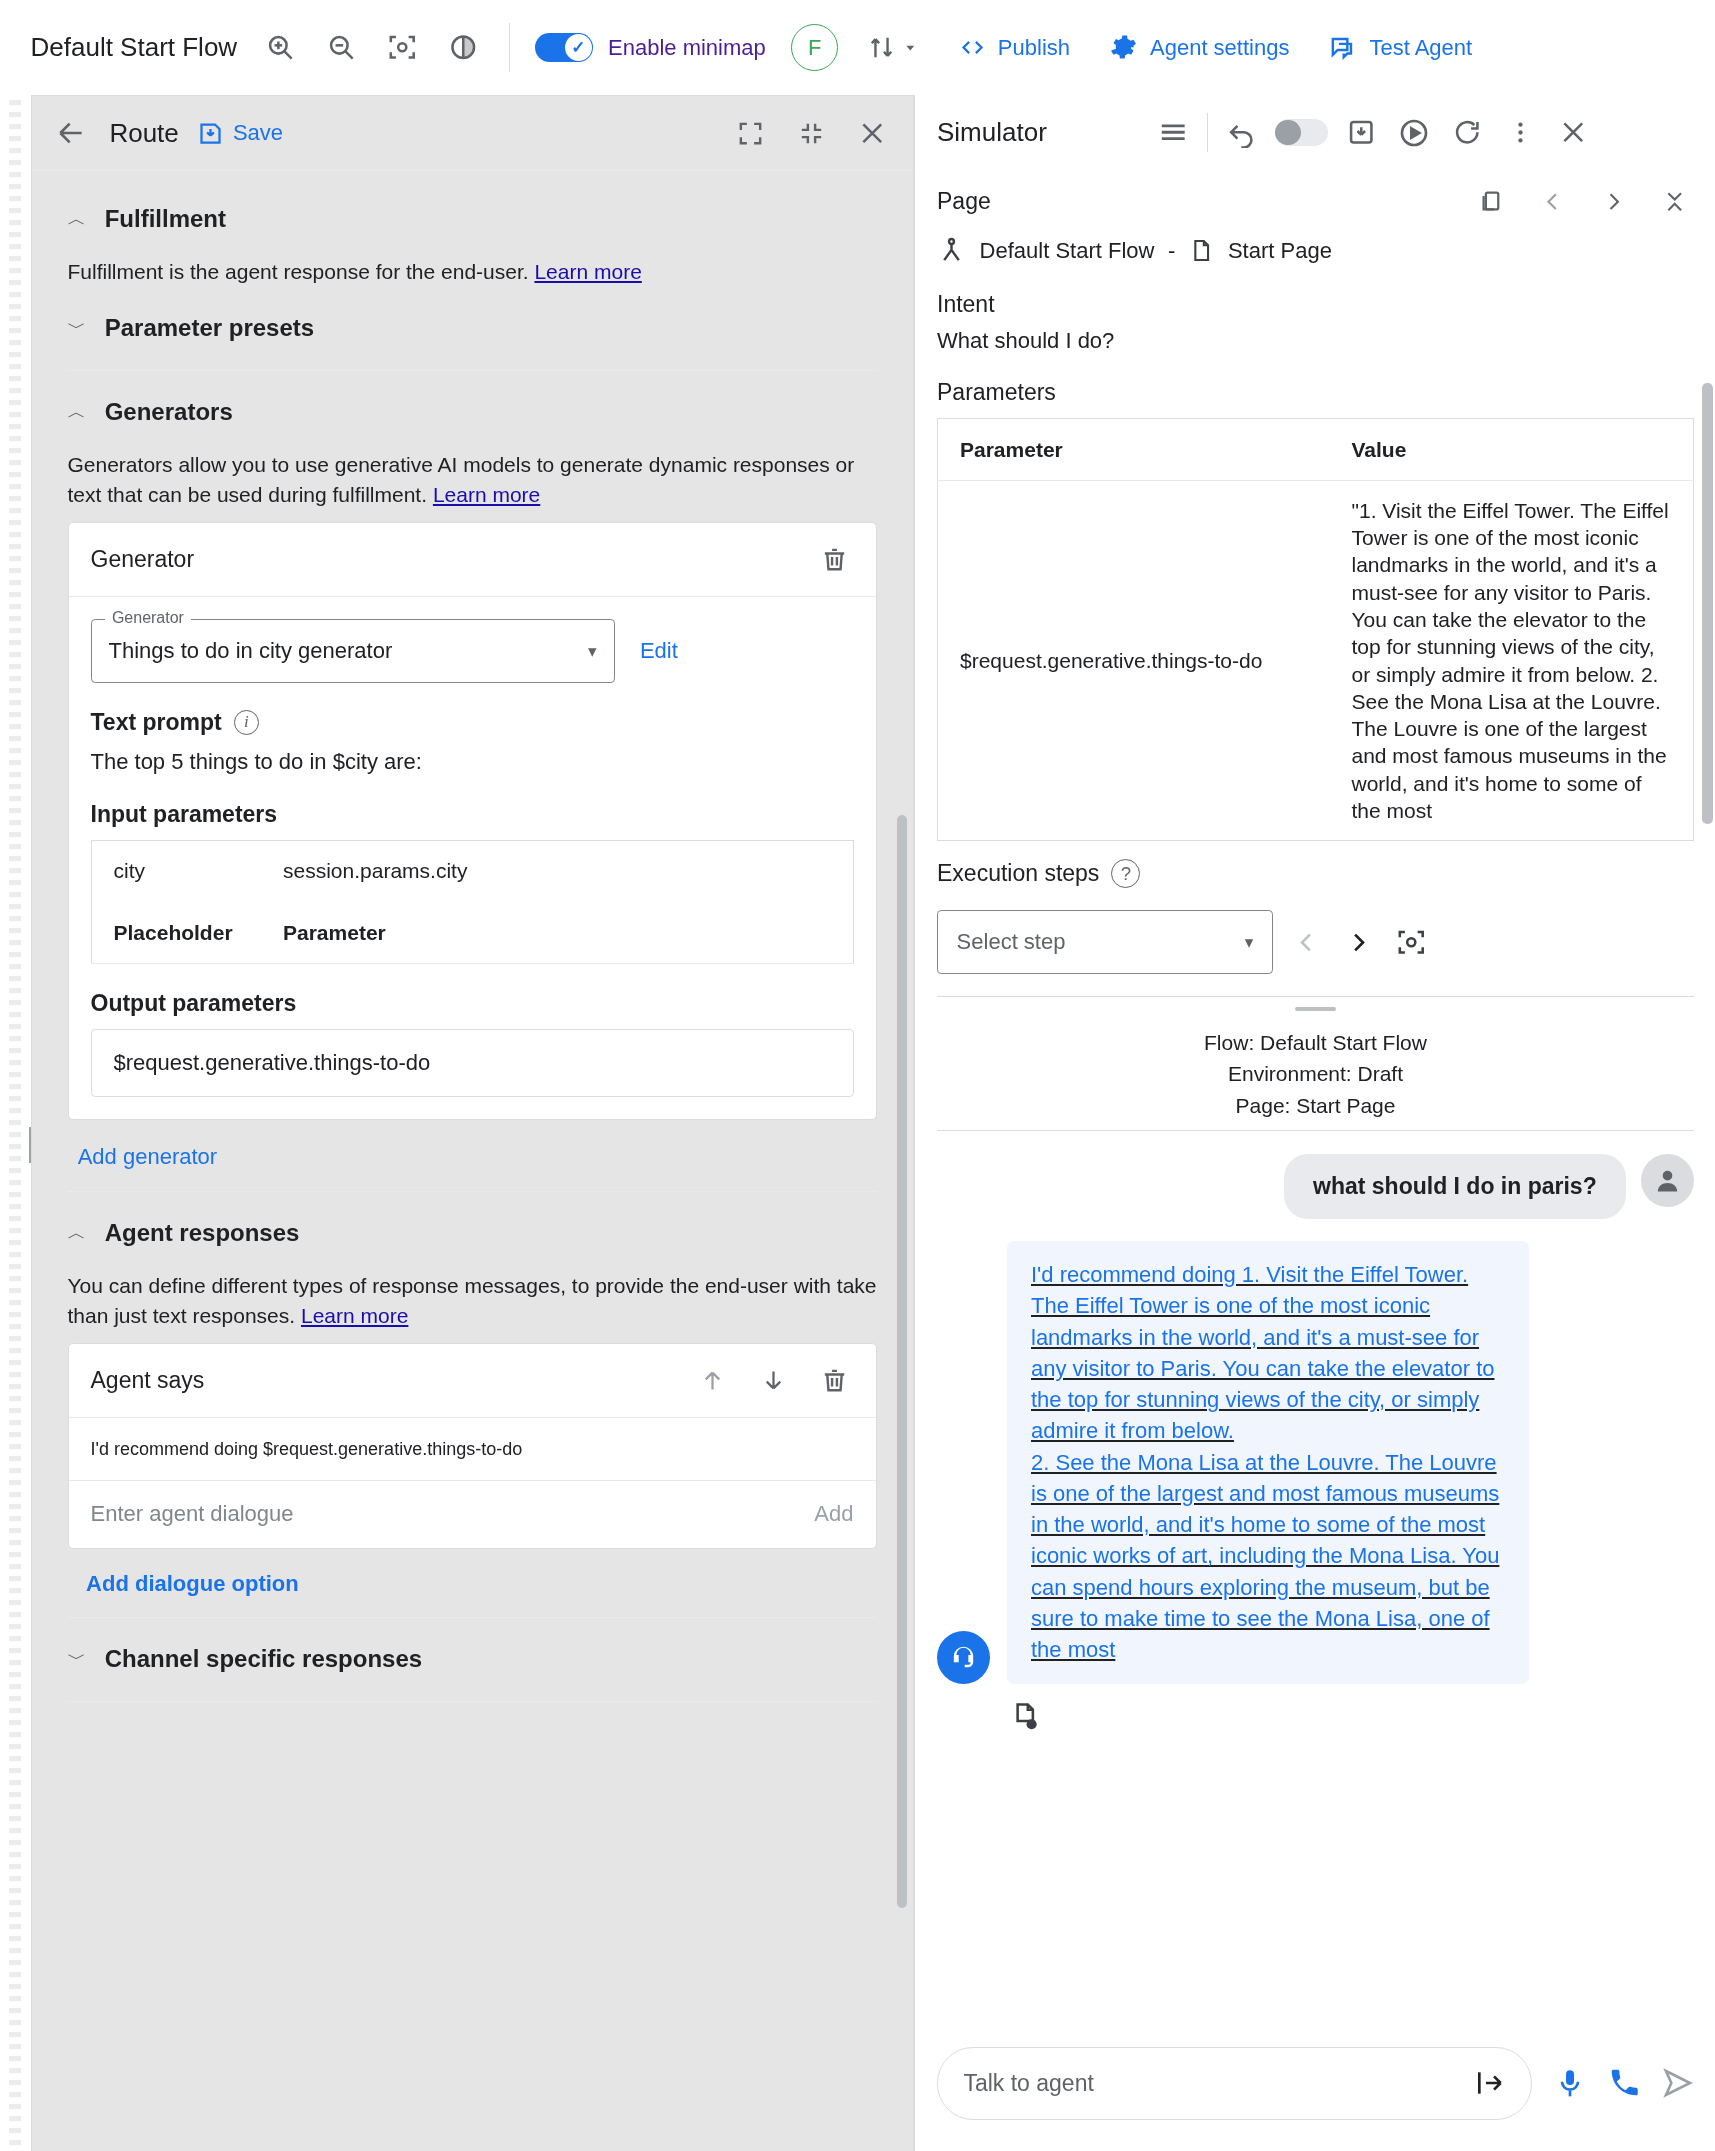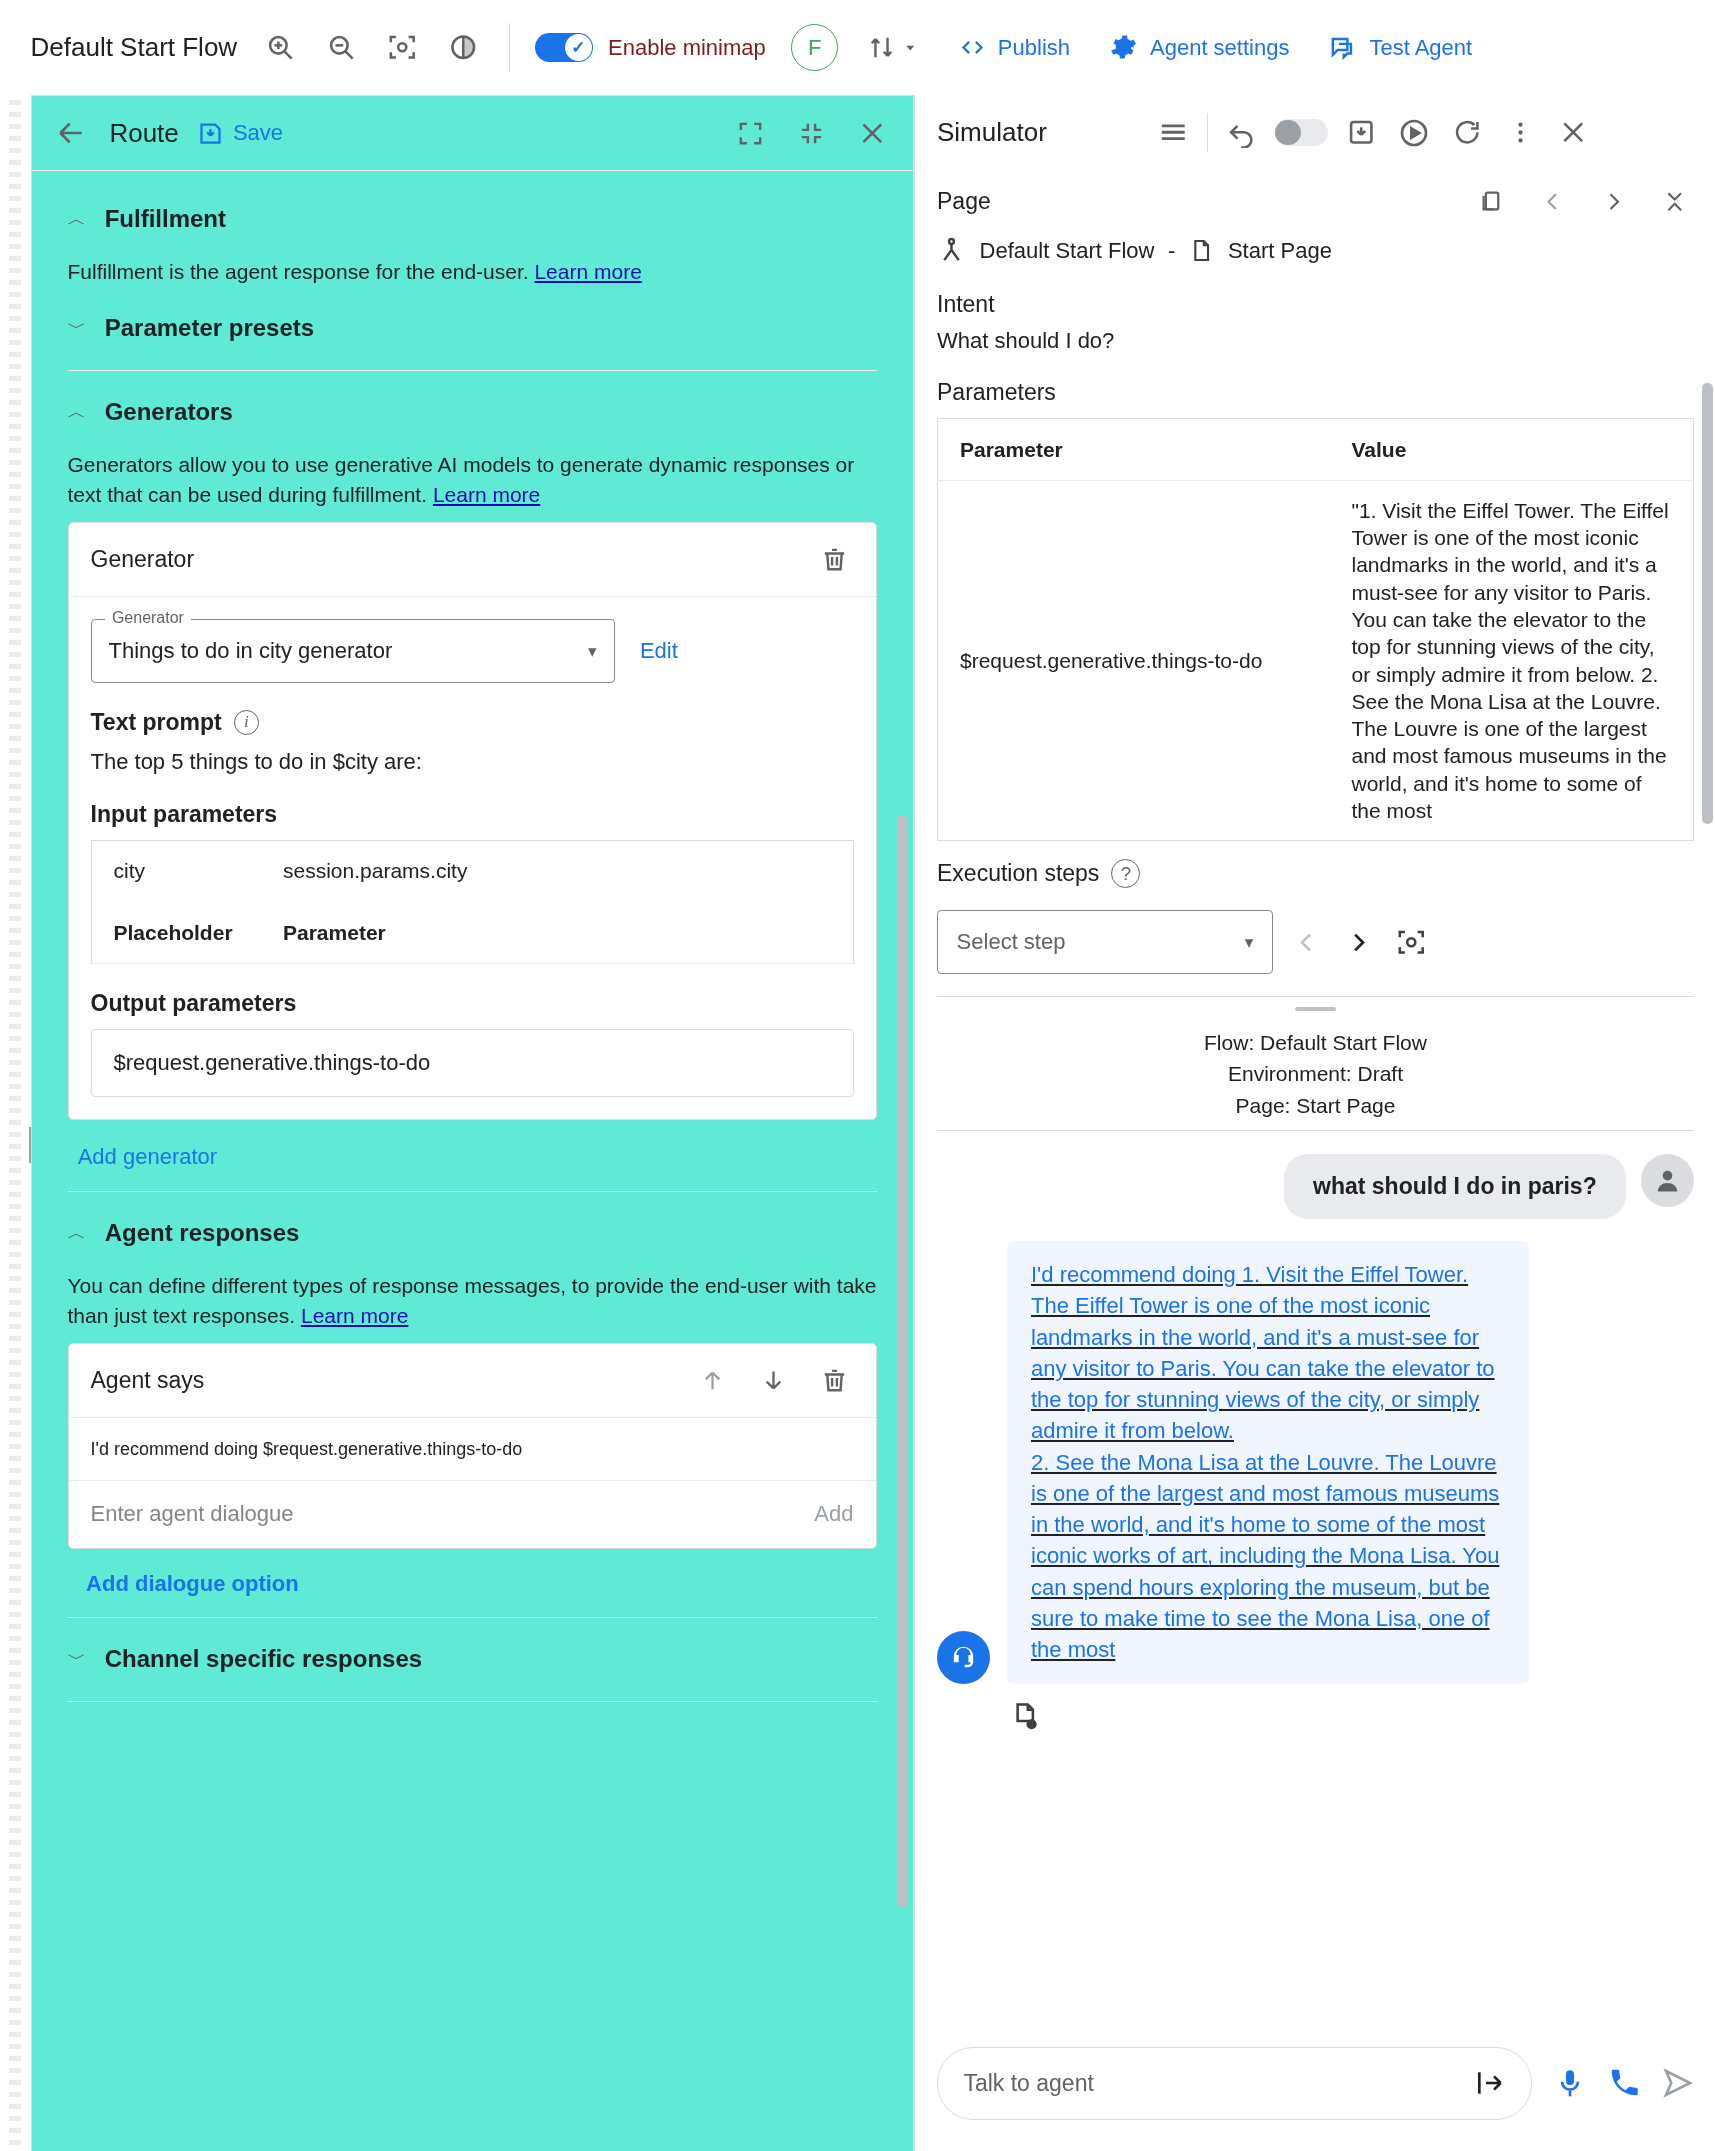--- a/index.html
+++ b/index.html
@@ -30,36 +30,36 @@
   .minimap-wrap { display: flex; align-items: center; gap: 15.3px; }
   .switch {
     width: 58px; height: 29px; border-radius: 14.4px; background: #1a73e8;
     position: relative; display: flex; align-items: center;
   }
   .switch .knob {
     position: absolute; right: 0.8px; top: 0.8px; width: 27px; height: 27px;
     border-radius: 50%; background: #fff; display: flex; align-items: center;
     justify-content: center; color: #1a73e8; font-size: 17px; font-weight: bold;
   }
-  .minimap-label { font-size: 22px; color: #7f1d1d; }
+  .minimap-label { font-size: 22px; color: #4c1d95; }
   .avatar-f {
     width: 47px; height: 47px; border-radius: 50%; border: 1.7px solid #34a853;
     color: #34a853; display: flex; align-items: center; justify-content: center;
     font-size: 22px; margin-left: 25.4px;
   }
   .sort-ctl { display: flex; align-items: center; gap: 5.1px; margin-left: 29px; color: #5f6368; }
   .tb-action {
     display: flex; align-items: center; gap: 12px; color: #1a73e8; font-size: 22px;
     margin-left: 39px; white-space: nowrap; cursor: pointer;
   }
 
   
   .left-panel {
     position: absolute; left: 30.5px; top: 95px; width: 883px; height: 2056px;
-    background: #5eead4; border: 0.8px solid #dadce0; border-bottom: none;
+    background: #e5e5e5; border: 0.8px solid #dadce0; border-bottom: none;
     display: flex; flex-direction: column;
   }
   .lp-header {
     height: 75px; display: flex; align-items: center; padding: 0 20.3px; gap: 18.6px;
     border-bottom: 0.8px solid #e8eaed;
   }
   .lp-title { font-size: 26px; color: #202124; }
   .lp-save { display: flex; align-items: center; gap: 8.5px; color: #1a73e8; font-size: 22px; cursor: pointer; }
   .lp-header .spacer { flex: 1; }
   .lp-body { flex: 1; overflow: hidden; padding: 0 0 0 0; position: relative; }

